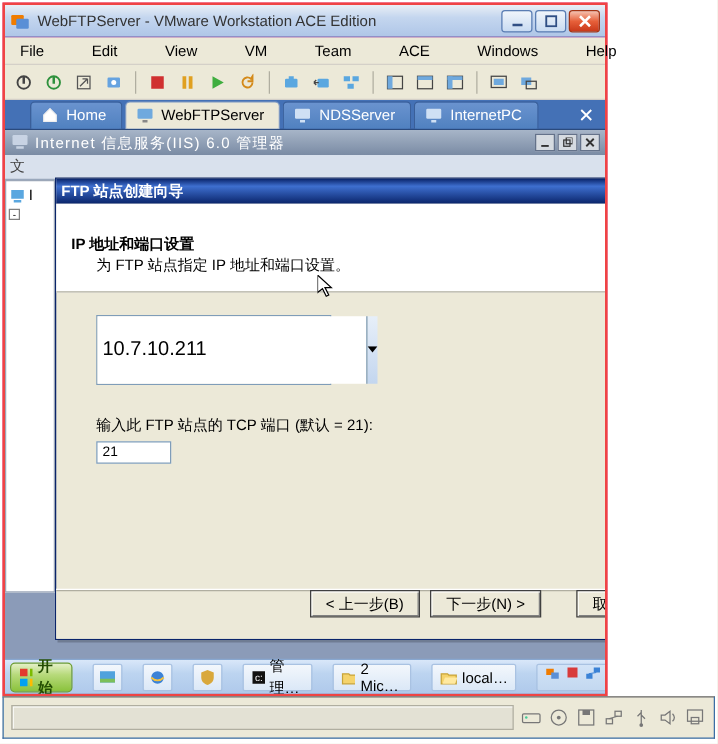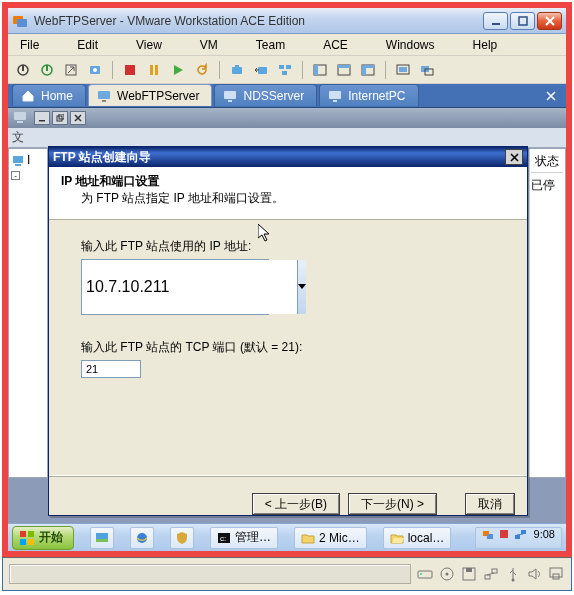--- a/index.html
+++ b/index.html
@@ -7,22 +7,22 @@
   body {
     font-family: Tahoma, "Microsoft YaHei", Arial, sans-serif;
     font-size: 12px;
     background: #fff;
     width: 574px;
     height: 595px;
     overflow: hidden;
   }
   
   .outer-window {
-    position: absolute; left:2px; top:2px; width:570px; height:555px;
-    border: 6px solid #ef4444;
+    position: absolute; left:2px; top:2px; width:484px; height:555px;
+    border: 2px solid #ef4444;
     background: #ec4899;
     display:flex; flex-direction:column;
   }
   .outer-titlebar {
     height: 26px;
     background: linear-gradient(#e9eff6, #c4d6ef 40%, #afc6e7);
     border-bottom: 1px solid #7a9ccf;
     display:flex; align-items:center;
     padding: 0 4px;
   }
@@ -74,22 +74,22 @@
     border:1px solid transparent;
     border-radius:3px;
     cursor:pointer;
   }
   .ic { display:block; }
 
   
   .vmtabs {
     height:24px;
     background:#4471b6;
-    display:flex; align-items:flex-start;
-    padding-left:4px;
+    display:flex; align-items:center;
+    padding-left:20px;
     position:relative;
     border-bottom:1px solid #2a4a7e;
   }
   .vmtab {
     height:22px;
     padding:0 12px 0 8px;
     display:flex; align-items:center; gap:6px;
     margin-right:2px;
     background: linear-gradient(#6a93cf,#5081c0);
     color:#fff;
@@ -216,21 +216,21 @@
   }
   .dlg-title .dlg-label { flex:1; }
   .dlg-close {
     width:18px; height:16px;
     background:#d6d6d6; border:1px solid #404040;
     display:flex; align-items:center; justify-content:center;
     cursor:pointer;
   }
   .dlg-header {
     background:#fff; border-bottom:1px solid #b0aea0;
-    padding:6px 12px 12px;
+    padding:24px 12px 12px;
   }
   .dlg-header .h1 { font-size:12px; font-weight:bold; }
   .dlg-header .h2 { font-size:12px; margin-left:20px; margin-top:0; }
   .dlg-body {
     flex:1;
     padding: 18px 32px;
   }
   .field-label { font-size:12px; margin-bottom:4px; }
   .combo {
     display:flex; width:188px;
@@ -246,21 +246,21 @@
     display:flex; align-items:center; justify-content:center;
     cursor:pointer;
   }
   .txt {
     width:60px;
     border:1px solid #7f9db9; background:#fff;
     padding:2px 4px; font-size:11px; font-family:inherit;
   }
   .dlg-footer {
     height:40px; border-top:1px solid #fff;
-    display:flex; align-items:flex-end; justify-content:flex-end;
+    display:flex; align-items:flex-start; justify-content:flex-end;
     padding:0 12px; gap:8px;
     background:#ece9d8;
     box-shadow: inset 0 1px 0 #b0aea0;
   }
   .btn {
     height:22px; padding:0 12px;
     background:#ece9d8;
     border:1px solid #404040;
     box-shadow: inset 1px 1px 0 #fff, inset -1px -1px 0 #808080;
     font-size:12px; font-family:inherit;
@@ -470,20 +470,21 @@
     </div>
   </div>
 
   <div class="guest">
 
     <div class="iis-bar">
       <svg class="iis-ic" viewBox="0 0 16 16">
           <rect x="2" y="2" width="12" height="8" fill="#c8d3e4" rx="1"></rect>
           <rect x="5" y="11" width="6" height="2" fill="#c8d3e4"></rect>
         </svg>
+      <span class="iis-title">Internet 信息服务(IIS) 6.0 管理器</span>
       <div class="sys-btn">
           <svg width="8" height="8">
             <rect x="1" y="6" width="6" height="1.5" fill="#333"></rect>
           </svg>
         </div>
       <div class="sys-btn">
           <svg width="8" height="8">
             <rect x="1" y="2" width="5" height="5" fill="none" stroke="#333"></rect>
             <rect x="3" y="0" width="5" height="5" fill="none" stroke="#333"></rect>
           </svg>
@@ -524,21 +525,20 @@
             <svg width="9" height="9">
               <path d="M1 1L8 8M8 1L1 8" stroke="#000" stroke-width="1.5"></path>
             </svg>
           </div>
       </div>
       <div class="dlg-header">
         <div class="h1">IP 地址和端口设置</div>
         <div class="h2">为 FTP 站点指定 IP 地址和端口设置。</div>
       </div>
       <div class="dlg-body">
-        <div class="field-label">输入此 FTP 站点使用的 IP 地址:</div>
         <div class="combo">
           <input type="text" value="10.7.10.211" style="">
           <div class="dd">
             <svg width="8" height="6">
                 <path d="M0 0H8L4 5Z" fill="#000"></path>
               </svg>
           </div>
         </div>
         <div style="height:24px"></div>
         <div class="field-label">输入此 FTP 站点的 TCP 端口 (默认 = 21):</div>

